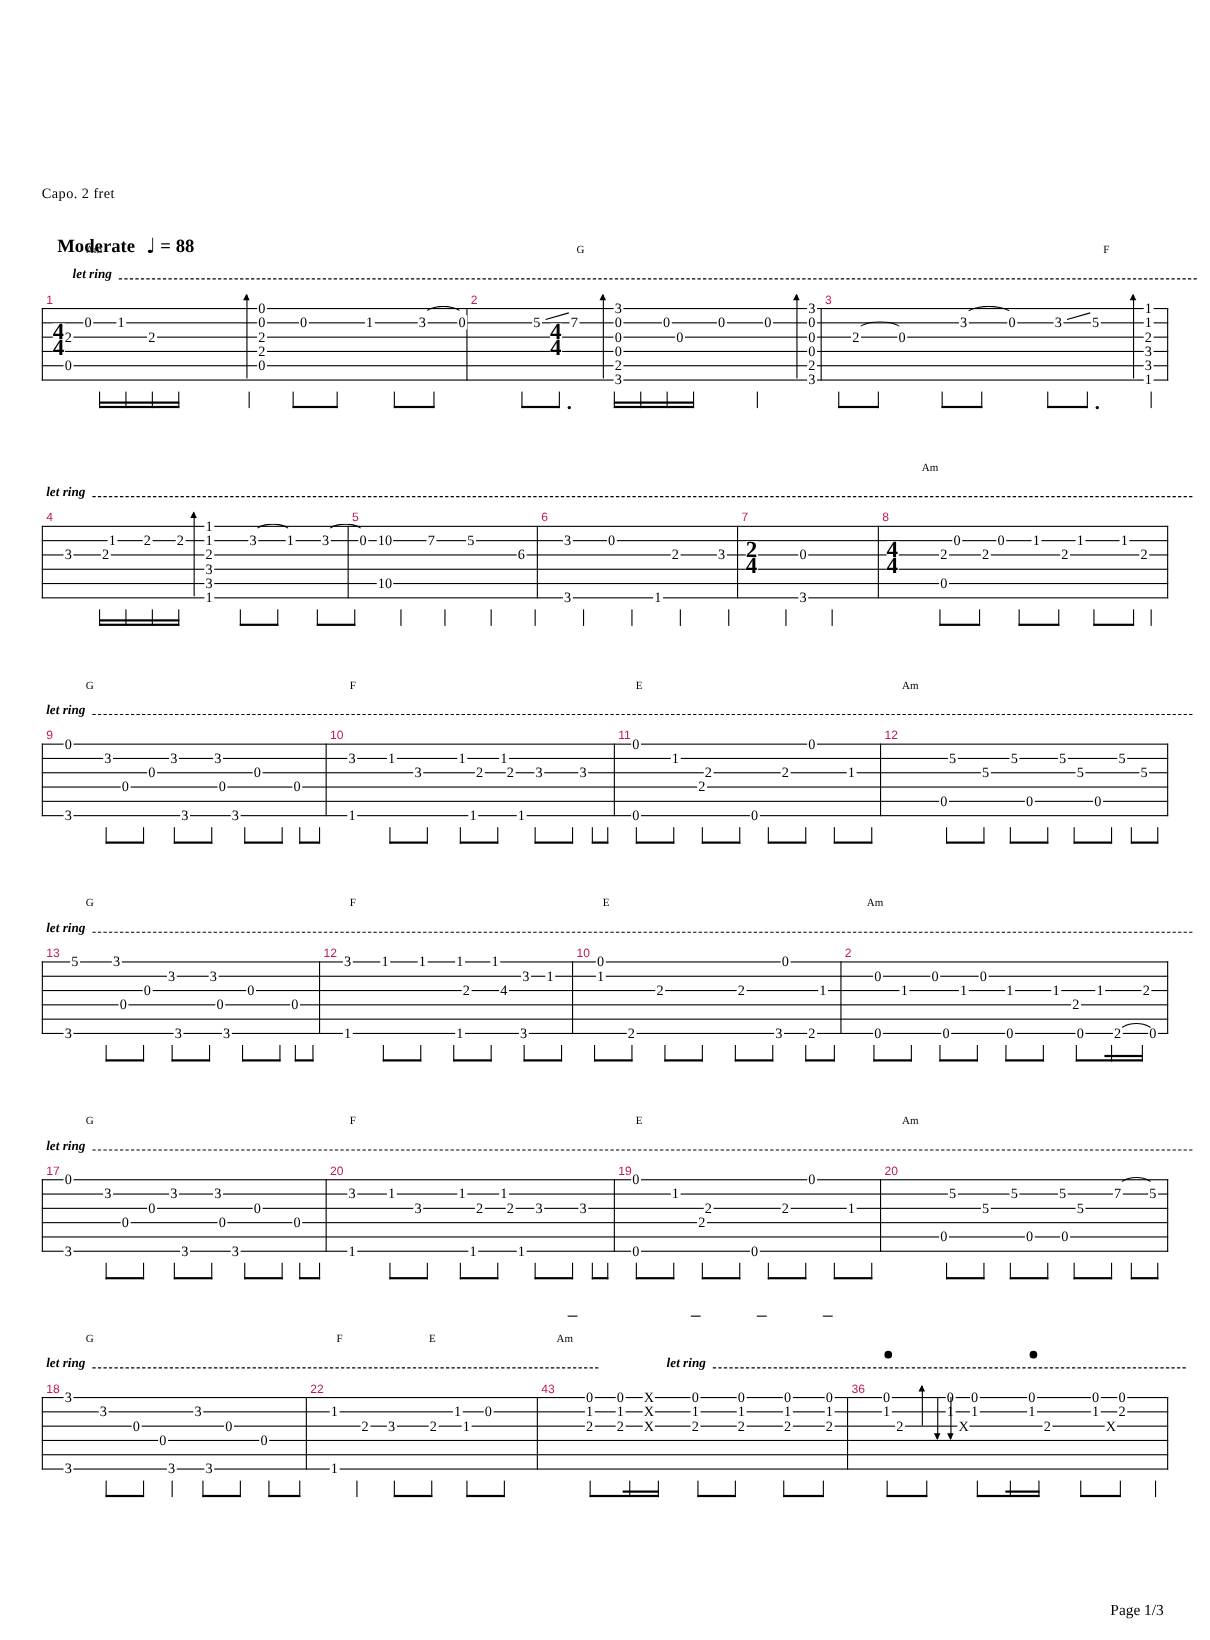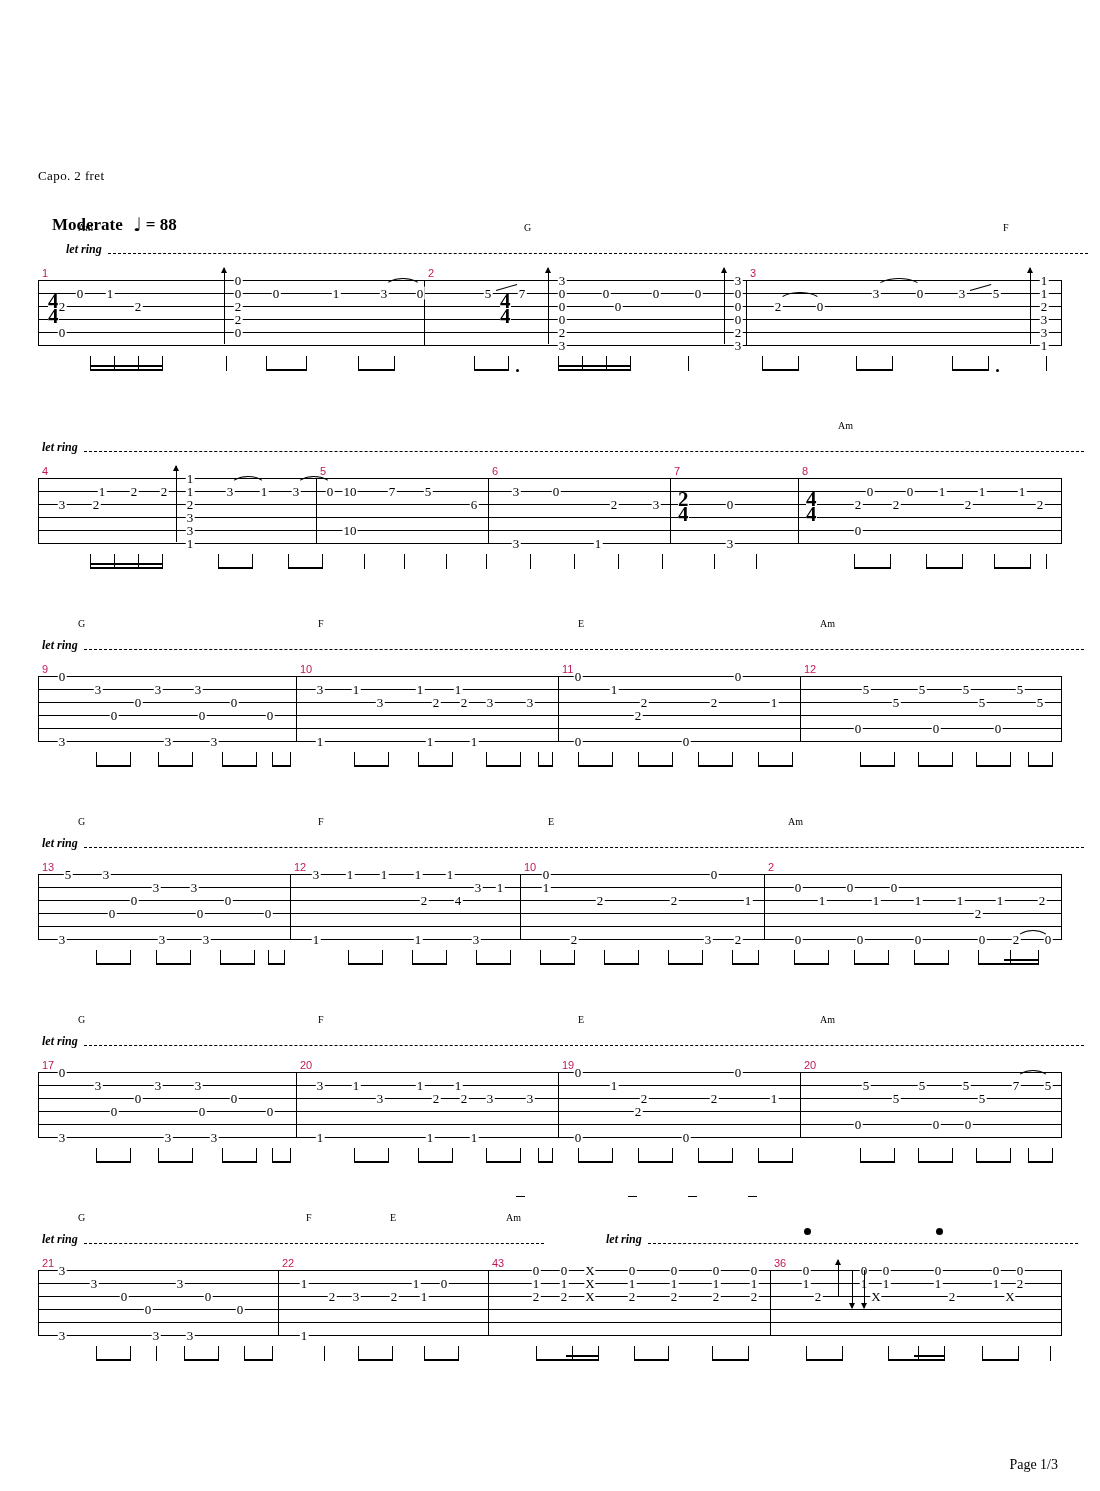--- a/index.html
+++ b/index.html
@@ -932,21 +932,21 @@
         <div class="line l2"></div>
       <div class="line l3"></div>
         <div class="line l4"></div>
         <div class="line l5"></div>
       <div class="edge start"></div>
         <div class="edge end"></div>
       <div class="barline" style="left:240px;"></div>
       <div class="barline" style="left:450px;"></div>
       <div class="barline" style="left:732px;"></div>
 
-      <div class="measnum" style="left:4px; top:-13px;">21</div>
+      <div class="measnum" style="left:4px; top:-13px;">18</div>
       <div class="measnum" style="left:244px; top:-13px;">22</div>
       <div class="measnum" style="left:454px; top:-13px;">43</div>
       <div class="measnum" style="left:736px; top:-13px;">36</div>
 
       <div class="n" style="left:24px;  top:0px;">3</div>
       <div class="n" style="left:56px;  top:13px;">3</div>
       <div class="n" style="left:142px; top:13px;">3</div>
       <div class="n" style="left:86px;  top:26px;">0</div>
       <div class="n" style="left:170px; top:26px;">0</div>
       <div class="n" style="left:110px; top:39px;">0</div>

